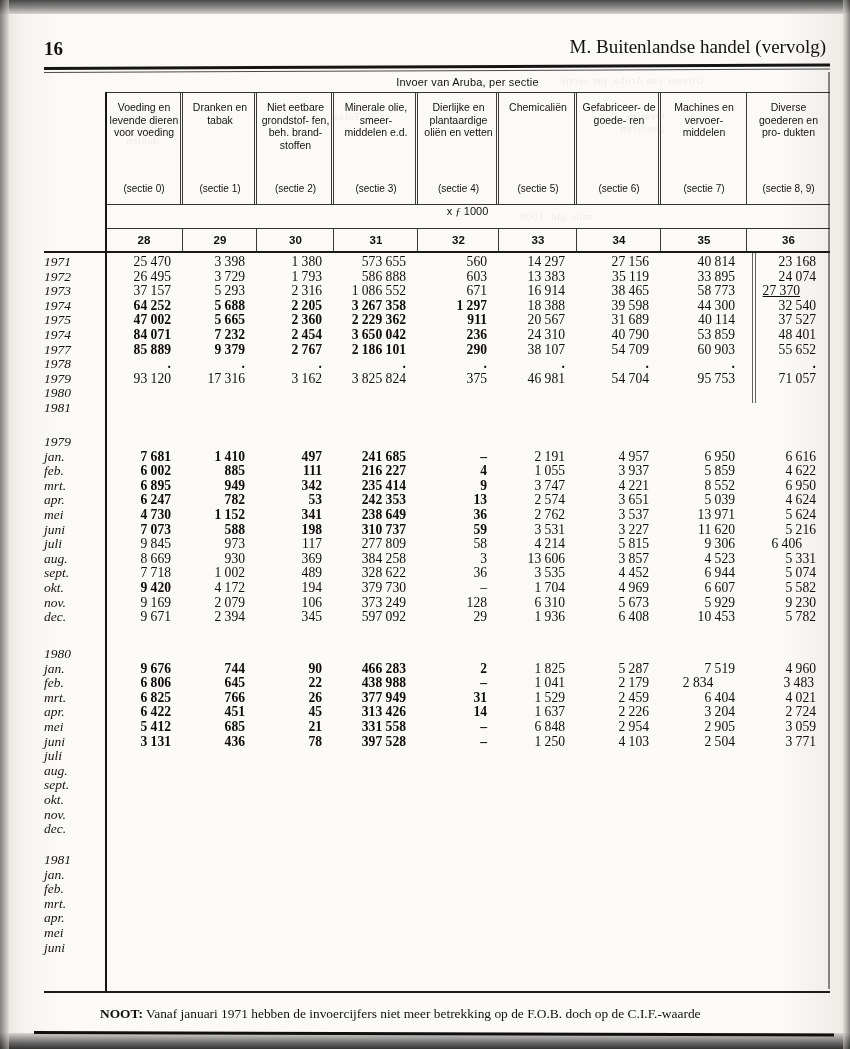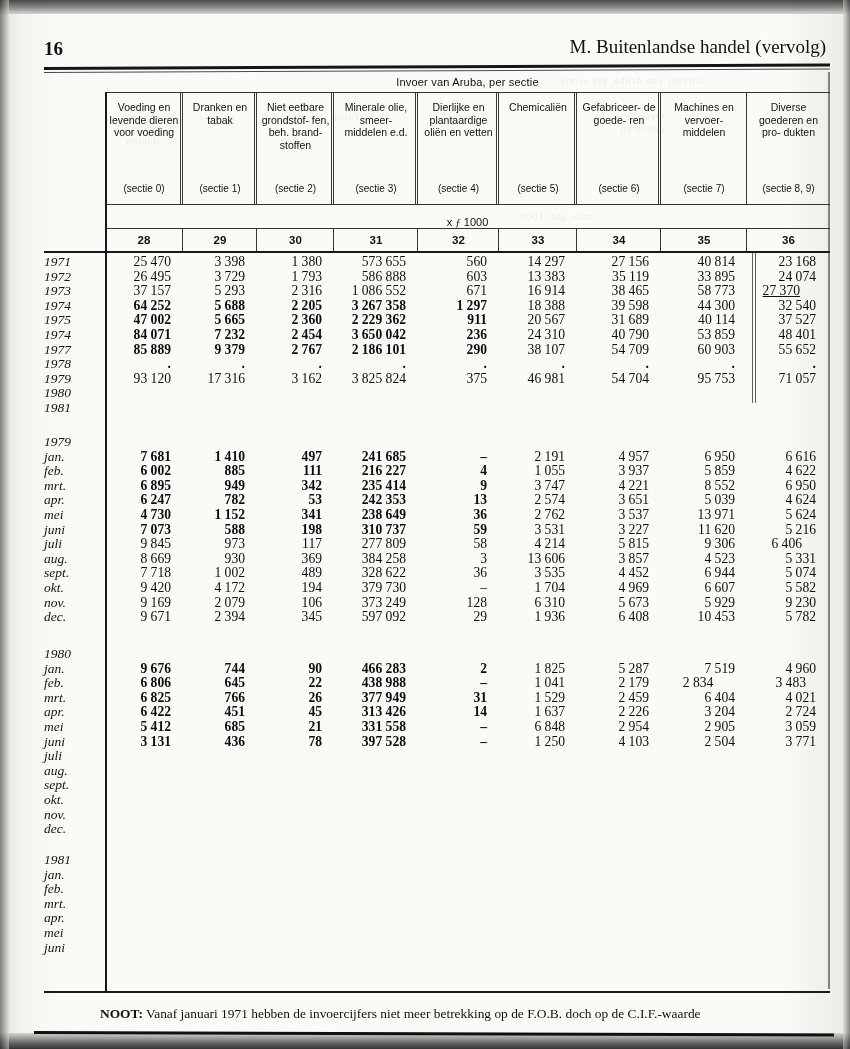--- a/index.html
+++ b/index.html
@@ -55,21 +55,21 @@
       text-align:center;color:#121212;}
   .hc .ht{padding:0 3px;}
   .hc .sec{position:absolute;left:0;right:0;bottom:8px;font-size:10px;}
   .vr{position:absolute;top:0;bottom:0;right:0;width:1px;background:#3a3a3a;}
   .vr2{position:absolute;top:0;bottom:0;right:2px;width:1px;background:#3a3a3a;}
 
   #rule-under-heads{position:absolute;left:105px;top:204px;width:725px;height:1px;background:#333;}
 
   
   #unitrow{position:absolute;left:105px;top:205px;width:725px;height:23px;
-           display:flex;align-items:flex-end;justify-content:center;}
+           display:flex;align-items:flex-start;justify-content:center;}
   #unitrow span{font-family:"Liberation Sans",sans-serif;font-size:11px;}
   #unitrow i{font-family:"Liberation Serif",serif;font-style:italic;}
 
   #rule-above-nums{position:absolute;left:105px;top:228px;width:725px;height:1px;background:#333;}
   #numrow{position:absolute;left:105px;top:229px;width:725px;height:22px;display:flex;}
   .nc{position:relative;box-sizing:border-box;display:flex;align-items:center;justify-content:center;
       font-family:"Liberation Sans",sans-serif;font-size:11.5px;font-weight:bold;color:#101010;}
   #rule-below-nums{position:absolute;left:44px;top:251px;width:786px;height:2px;background:#191919;}
 
   
@@ -495,21 +495,21 @@
             <div class="c" style="width: 81px;">36</div>
             <div class="c" style="width: 78px;">3 535</div>
             <div class="c" style="width: 84px;">4 452</div>
             <div class="c" style="width: 86px;">6 944</div>
             <div class="c" style="width: 83px; padding-right: 14px;">5 074</div>
           </div>
         </div>
         <div class="row">
           <div class="lbl">okt.</div>
           <div class="cells">
-            <div class="c" style="width: 78px;">9 420</div>
+            <div class="c" style="width: 78px; font-weight: bold;">9 420</div>
             <div class="c" style="width: 74px;">4 172</div>
             <div class="c" style="width: 77px;">194</div>
             <div class="c" style="width: 84px;">379 730</div>
             <div class="c" style="width: 81px;">–</div>
             <div class="c" style="width: 78px;">1 704</div>
             <div class="c" style="width: 84px;">4 969</div>
             <div class="c" style="width: 86px;">6 607</div>
             <div class="c" style="width: 83px; padding-right: 14px;">5 582</div>
           </div>
         </div>
@@ -564,21 +564,21 @@
           <div class="lbl">feb.</div>
           <div class="cells">
             <div class="c b" style="width: 78px;">6 806</div>
             <div class="c b" style="width: 74px;">645</div>
             <div class="c b" style="width: 77px;">22</div>
             <div class="c b" style="width: 84px;">438 988</div>
             <div class="c b" style="width: 81px;">–</div>
             <div class="c" style="width: 78px;">1 041</div>
             <div class="c" style="width: 84px;">2 179</div>
             <div class="c" style="width: 86px; text-align: center;">2 834</div>
-            <div class="c" style="width: 83px; padding-right: 24px;">3 483</div>
+            <div class="c" style="width: 83px; padding-right: 16px;">3 483</div>
           </div>
         </div>
         <div class="row">
           <div class="lbl">mrt.</div>
           <div class="cells">
             <div class="c b" style="width: 78px;">6 825</div>
             <div class="c b" style="width: 74px;">766</div>
             <div class="c b" style="width: 77px;">26</div>
             <div class="c b" style="width: 84px;">377 949</div>
             <div class="c b" style="width: 81px;">31</div>

